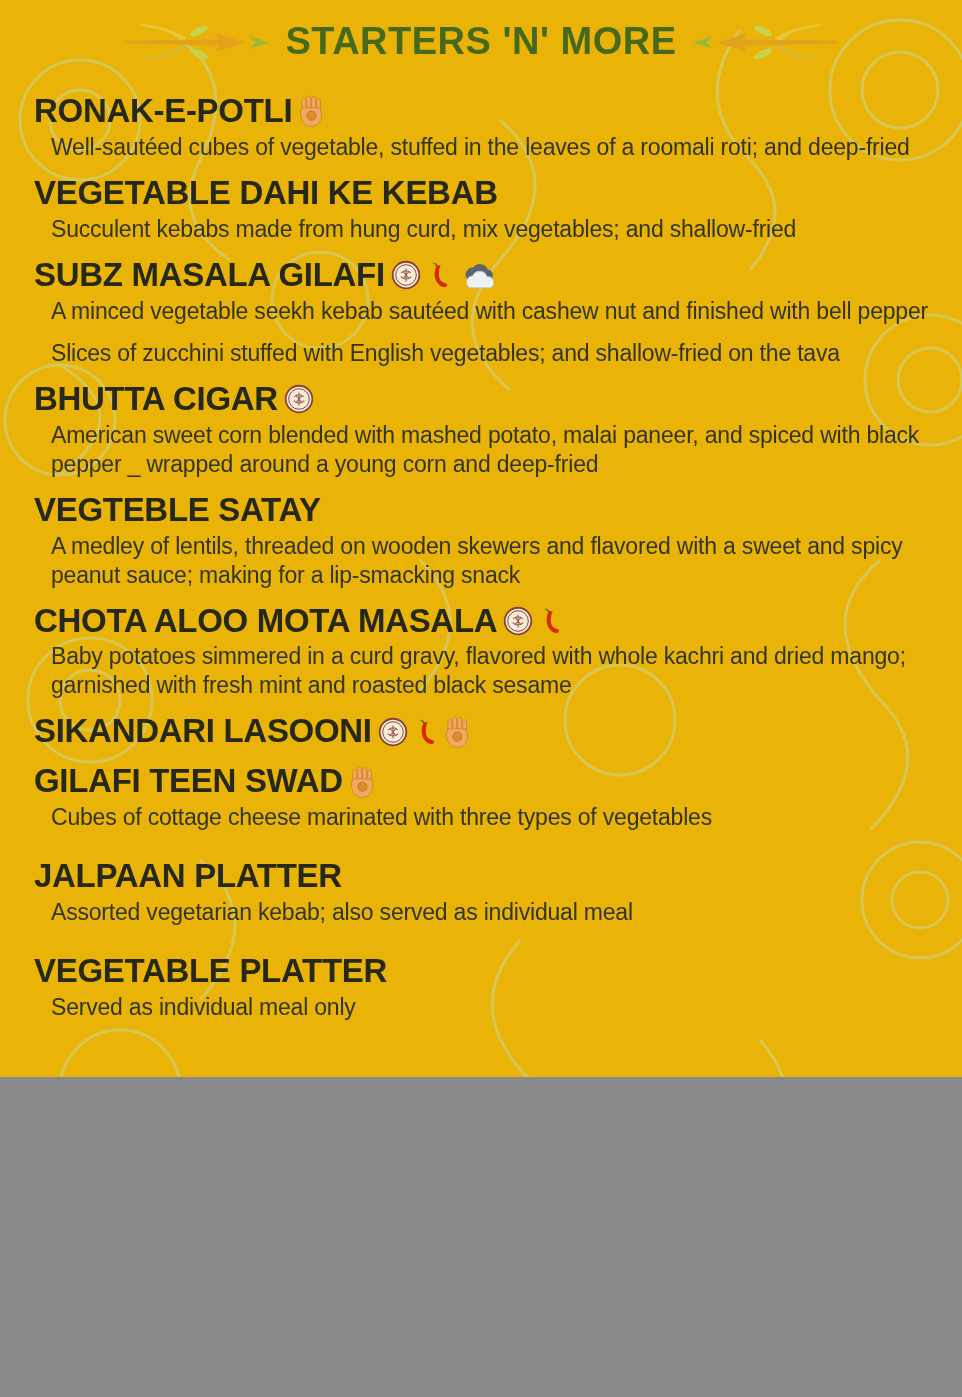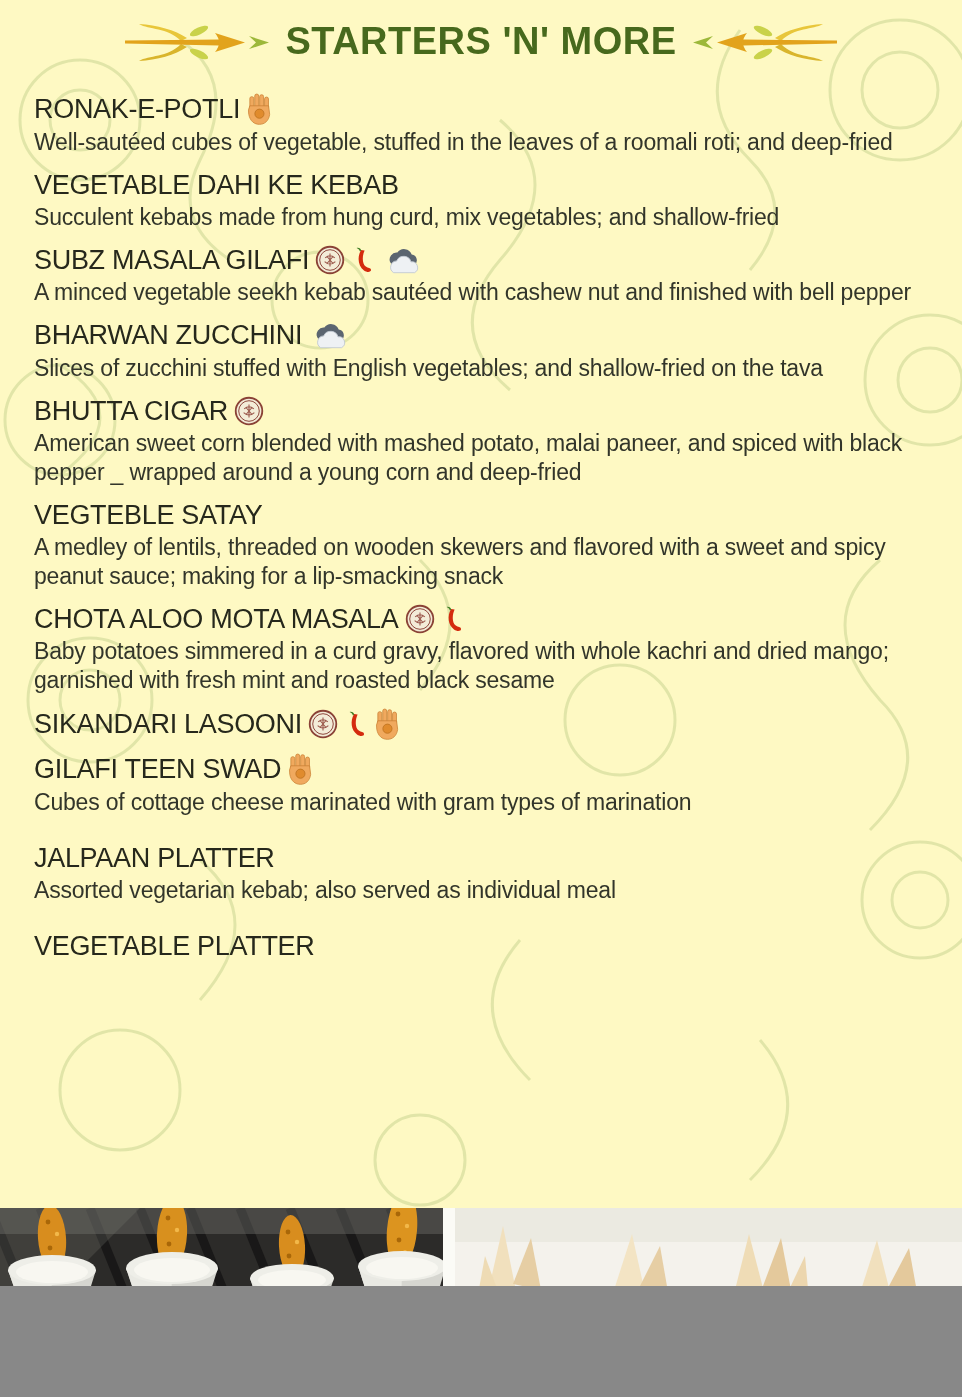--- a/index.html
+++ b/index.html
@@ -1,44 +1,44 @@
 <!DOCTYPE html>
 <html><head>
 <meta charset="utf-8">
 <style>
   * { margin:0; padding:0; box-sizing:border-box; }
   html,body { background:#888; }
   .page {
-    position:relative; width:962px; height:1286px; overflow:hidden;
-    background:#fef9c3;
+    position:relative; width:962px; height:1077px; overflow:hidden;
+    background:#eab308;
     font-family:"Liberation Sans", sans-serif;
   }
   .bg-pattern { position:absolute; inset:0; width:962px; height:1397px; }
   .content { position:relative; z-index:1; }
   .header {
     padding-top:20px; display:flex; align-items:center; justify-content:center; gap:12px;
   }
   .title {
     font-size:38px; font-weight:bold; color:#47691d; letter-spacing:0.5px; white-space:nowrap;
   }
   .ornament { width:150px; height:42px; flex:0 0 auto; }
   .ornament.right { transform:scaleX(-1); }
   .menu { padding:30px 34px 0 34px; }
   .menu-item { margin-bottom:13px; }
   .menu-item.spaced { margin-top:26px; }
   .item-name {
-    font-size:27px; font-weight:normal; color:#26281c; letter-spacing:-0.3px;
+    font-size:33px; font-weight:bold; color:#26281c; letter-spacing:-0.3px;
     line-height:1.12; display:flex; align-items:center; gap:0;
   }
   .icons { display:inline-flex; align-items:center; gap:7px; margin-left:6px; }
   .icon { height:30px; width:auto; display:block; }
   .icon.hand { height:32px; }
   .item-desc {
     font-size:23px; color:#32352a; line-height:1.26; letter-spacing:-0.2px;
-    margin-top:3px; max-width:880px;
+    margin-top:3px; max-width:880px;margin-left:17px;
   }
   .photos {
     position:absolute; left:0; top:1208px; width:962px; height:173px;
     display:flex; z-index:2;
   }
   .photo-left { width:443px; height:173px; }
   .photo-gap { width:12px; height:173px; background:#fbfbf6; }
   .photo-right { flex:1; height:173px; }
 </style>
 </head>
@@ -141,29 +141,20 @@
               <svg class="icon" viewBox="0 0 36 26">
                 <path d="M8 15 a6 6 0 0 1 6.2 -8.4 a7 7 0 0 1 12.4 1.6 a5 5 0 0 1 2.4 9 L13 18 a5.5 5.5 0 0 1 -5 -3 Z" fill="#5b6570"></path>
                 <path d="M11 24 a5.5 5.5 0 0 1 2.6 -10.2 a6.6 6.6 0 0 1 12.4 0.8 a5 5 0 0 1 3 9.4 Z" fill="#eef1f4" stroke="#c2cad2" stroke-width="0.8"></path>
               </svg>
             </span>
     </h2>
     <p class="item-desc">A minced vegetable seekh kebab sautéed with cashew nut and finished with bell pepper</p>
   </section>
 
   <section class="menu-item">
-    <h2 class="item-name">
-      <span class="name-text">BHARWAN ZUCCHINI</span>
-      <span class="icons">
-              <svg class="icon" viewBox="0 0 36 26">
-                <path d="M8 15 a6 6 0 0 1 6.2 -8.4 a7 7 0 0 1 12.4 1.6 a5 5 0 0 1 2.4 9 L13 18 a5.5 5.5 0 0 1 -5 -3 Z" fill="#5b6570"></path>
-                <path d="M11 24 a5.5 5.5 0 0 1 2.6 -10.2 a6.6 6.6 0 0 1 12.4 0.8 a5 5 0 0 1 3 9.4 Z" fill="#eef1f4" stroke="#c2cad2" stroke-width="0.8"></path>
-              </svg>
-            </span>
-    </h2>
     <p class="item-desc">Slices of zucchini stuffed with English vegetables; and shallow-fried on the tava</p>
   </section>
 
   <section class="menu-item">
     <h2 class="item-name">
       <span class="name-text">BHUTTA CIGAR</span>
       <span class="icons">
               <svg class="icon" viewBox="0 0 28 28">
                 <circle cx="14" cy="14" r="12.4" fill="#f3ecd8" stroke="#8a4236" stroke-width="1.7"></circle>
                 <circle cx="14" cy="14" r="9.6" fill="none" stroke="#8a4236" stroke-width="0.9"></circle>
@@ -236,36 +227,37 @@
                   <rect x="3.6" y="3.4" width="3.7" height="13" rx="1.8" fill="#f0a95e"></rect>
                   <rect x="8.2" y="1" width="3.7" height="15" rx="1.8" fill="#f0a95e"></rect>
                   <rect x="12.8" y="1.6" width="3.7" height="14.6" rx="1.8" fill="#f0a95e"></rect>
                   <rect x="17.4" y="3.8" width="3.7" height="12.4" rx="1.8" fill="#f0a95e"></rect>
                   <path d="M3.6 12 Q1.6 16 2.6 20 C3.8 26.4 7.8 29.4 12.6 29.4 C17.4 29.4 21.4 26.2 22.2 20 L21.2 12 Z" fill="#f0a95e"></path>
                   <circle cx="12.6" cy="19.4" r="4.3" fill="#e08b2d" stroke="#b96f1f"></circle>
                 </g>
               </svg>
             </span>
     </h2>
-    <p class="item-desc">Cubes of cottage cheese marinated with gram types of marination</p>
+    <p class="item-desc">Cubes of cottage cheese marinated with three types of vegetables</p>
   </section>
 
   <section class="menu-item spaced">
     <h2 class="item-name">
       <span class="name-text">JALPAAN PLATTER</span>
 
     </h2>
     <p class="item-desc">Assorted vegetarian kebab; also served as individual meal</p>
   </section>
 
   <section class="menu-item spaced">
     <h2 class="item-name">
       <span class="name-text">VEGETABLE PLATTER</span>
 
     </h2>
+    <p class="item-desc">Served as individual meal only</p>
   </section>
 </main>
   </div>
 
   <div class="photos">
 
     <svg class="photo-left" viewBox="0 0 443 173" preserveAspectRatio="none">
       <rect width="443" height="173" fill="#2c2b29"></rect>
       <g stroke="#191818" stroke-width="9">
         <path d="M-10 0 L60 173"></path>

